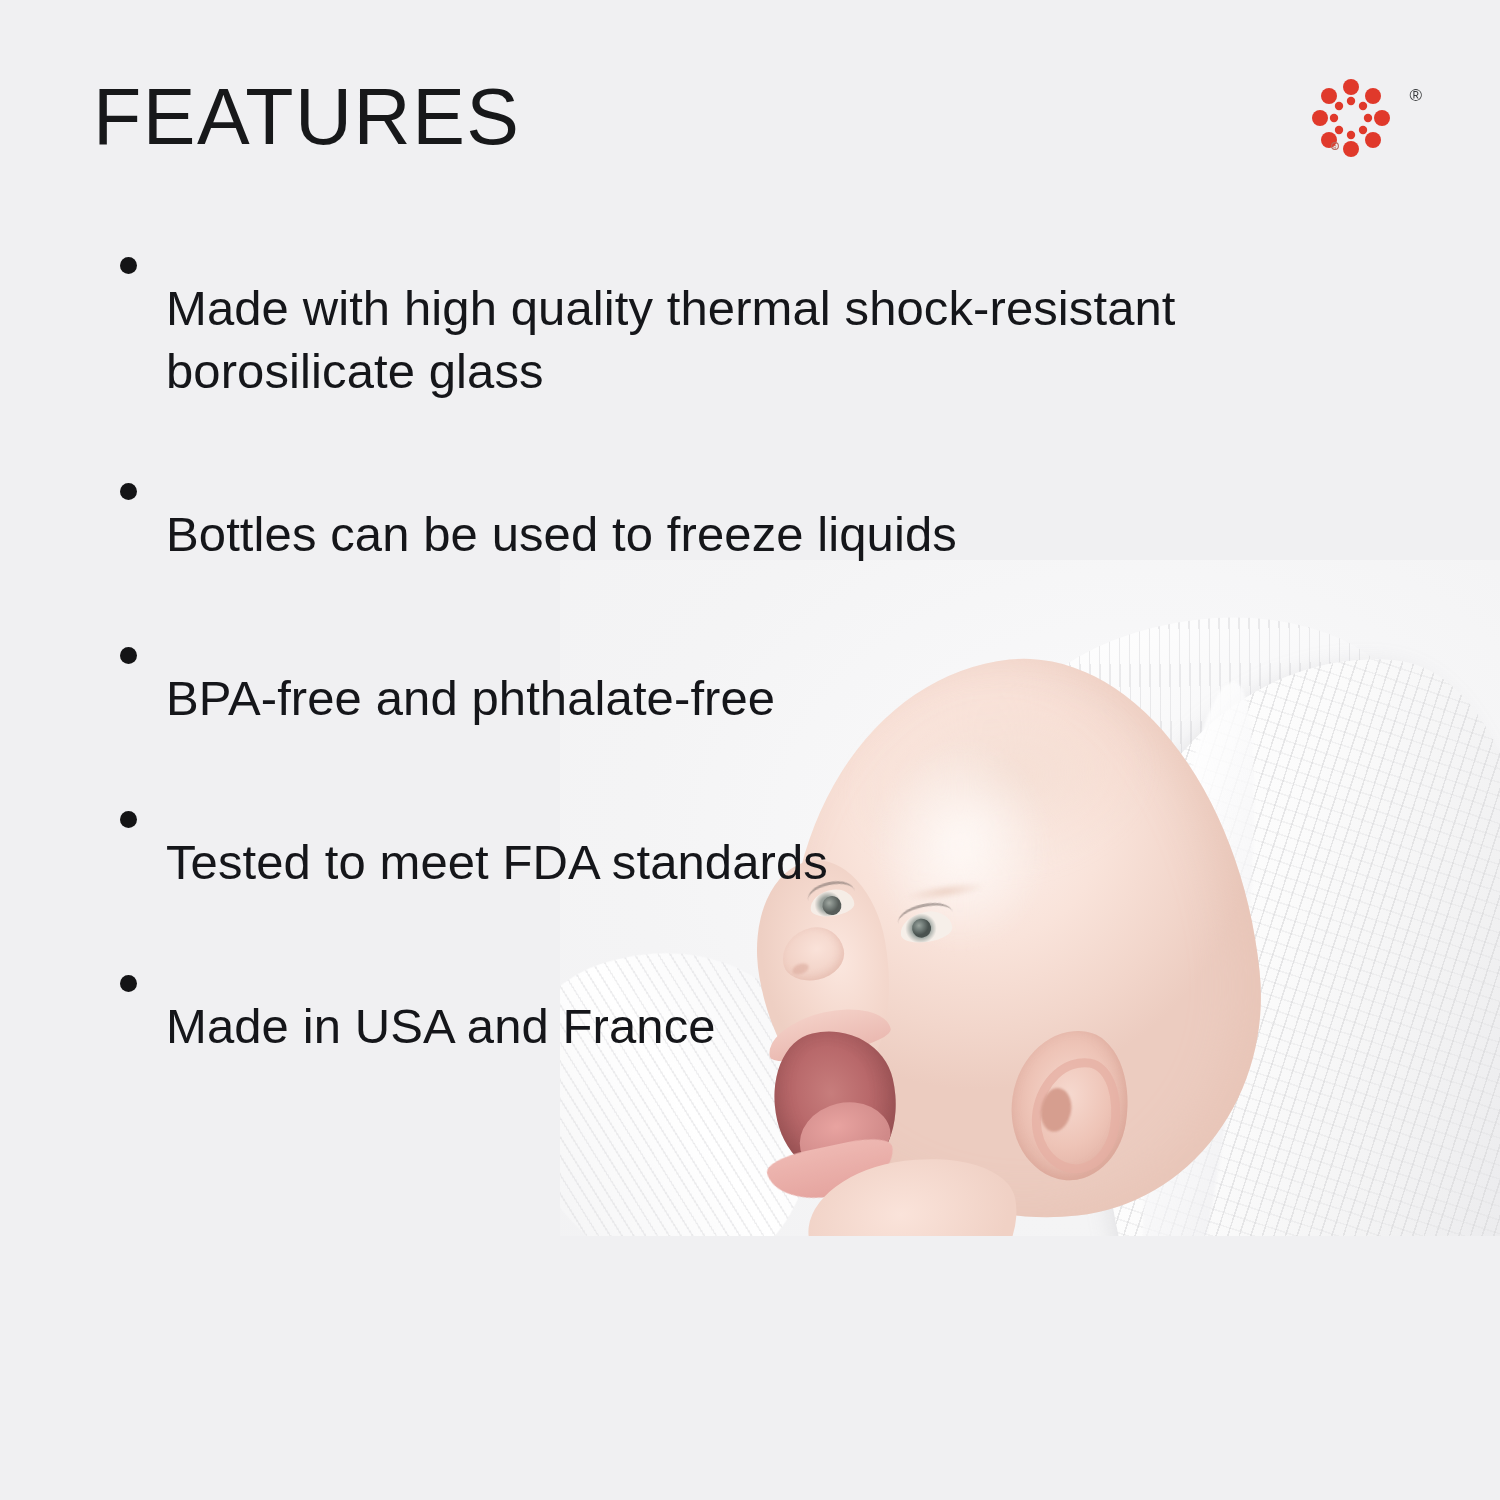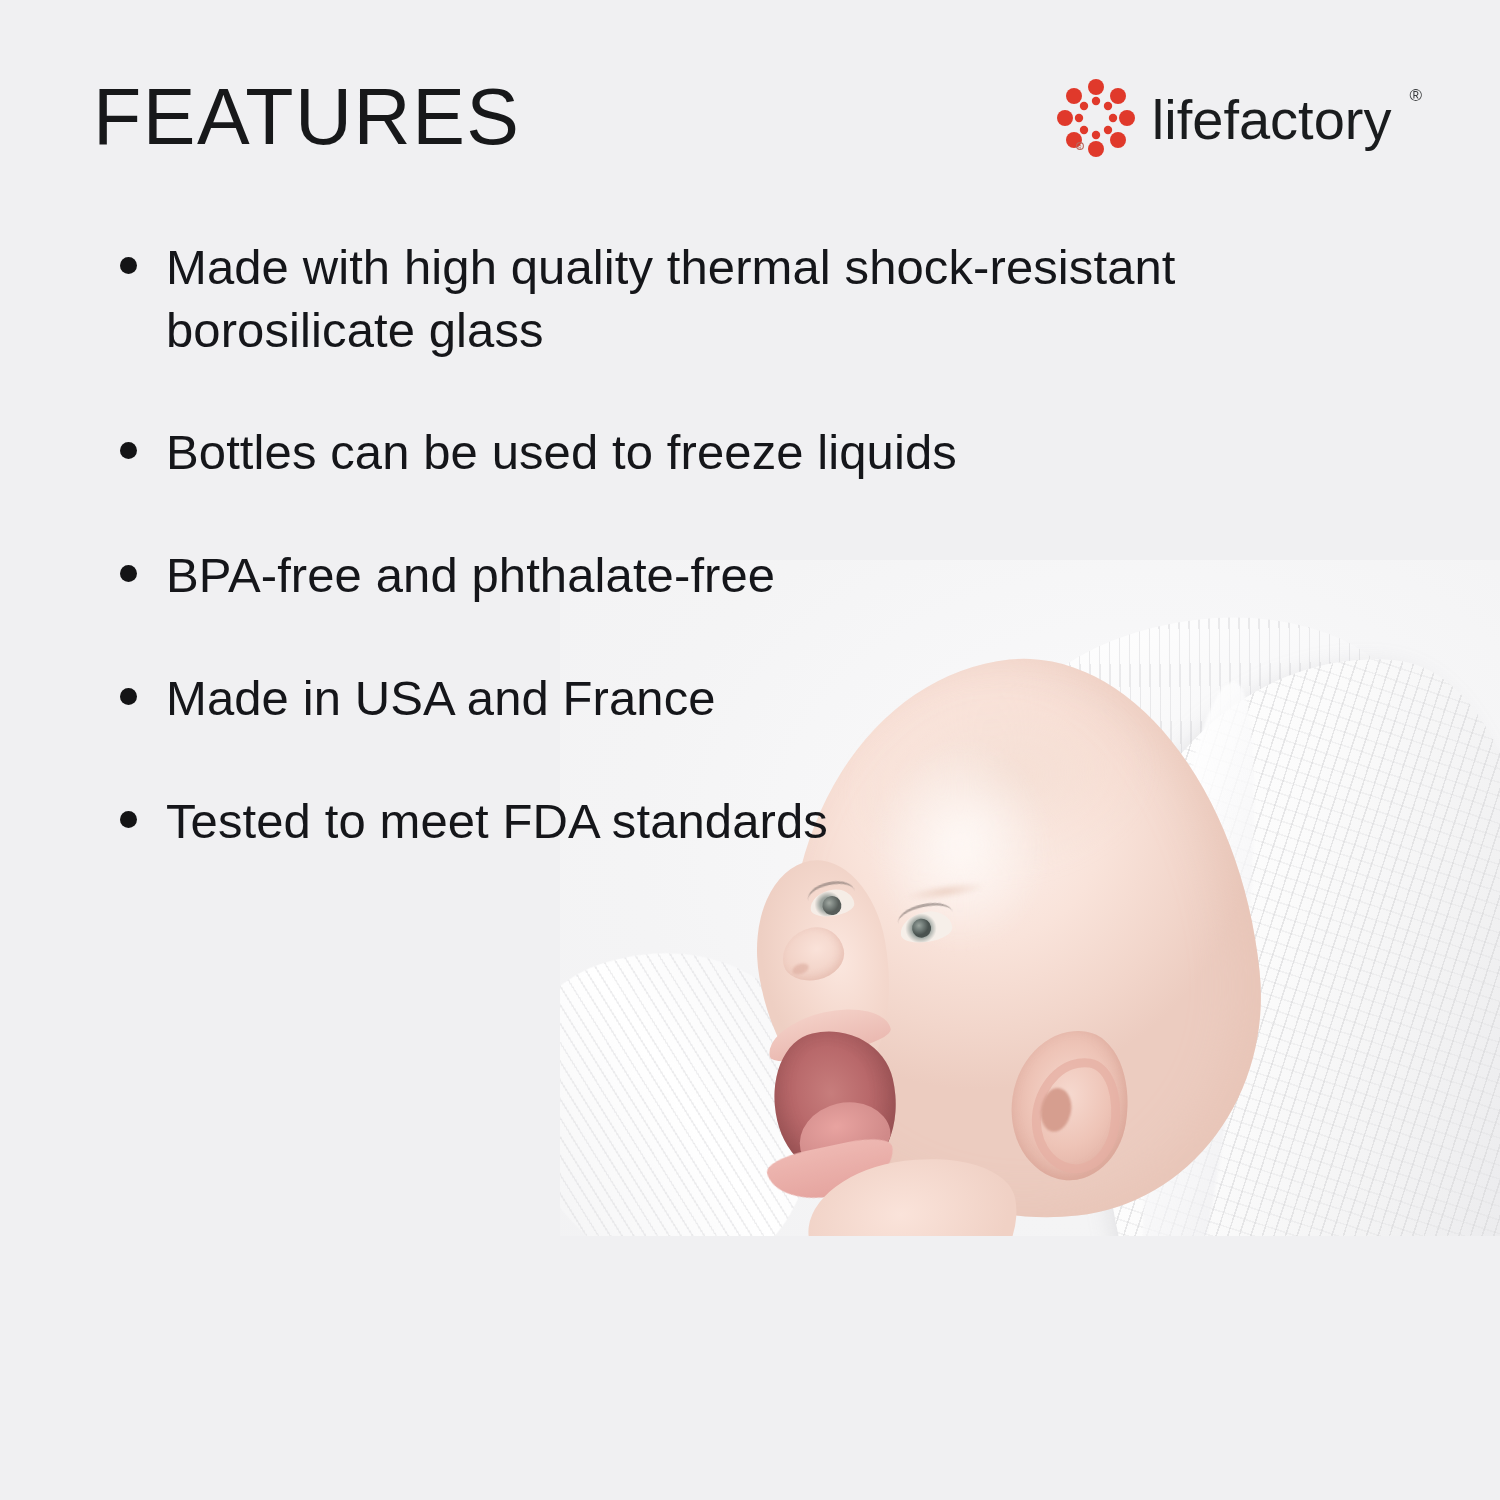--- a/index.html
+++ b/index.html
@@ -345,20 +345,21 @@
     margin-top:21px;
     margin-right:29px;
   }
   .feature-text {
     font-size:49px;
     font-weight:300;
     line-height:1.28;
     color:#15161a;
     letter-spacing:.1px;
     max-width:1240px;
+    margin-top:41px;
   }
 </style>
 </head>
 <body>
 
 <div id="canvas">
 
   <div id="photo">
     <div class="backdrop"></div>
 
@@ -424,21 +425,20 @@
             <circle cx="28" cy="52" r="4.2"></circle>
             <circle cx="23" cy="40" r="4.2"></circle>
             <circle cx="28" cy="28" r="4.2"></circle>
           </g>
           <g fill="none" stroke="#b9675c" stroke-width="1.1">
             <circle cx="24" cy="68" r="3.4"></circle>
           </g>
           <text x="24" y="70.5" font-size="4.6" fill="#b9675c" font-family="Liberation Sans, sans-serif" text-anchor="middle">R</text>
         </svg>
       </div>
-      <div id="logo-wordmark">lifefactory</div>
       <div id="logo-reg">®</div>
     </div>
 
     <div id="features-list">
 
       <div class="feature-item">
         <div class="feature-bullet"></div>
         <div class="feature-text">Made with high quality thermal shock-resistant borosilicate glass</div>
       </div>
 
@@ -449,24 +449,24 @@
         <div class="feature-text">Bottles can be used to freeze liquids</div>
       </div>
 
       <div class="feature-item">
         <div class="feature-bullet"></div>
         <div class="feature-text">BPA-free and phthalate-free</div>
       </div>
 
       <div class="feature-item">
         <div class="feature-bullet"></div>
-        <div class="feature-text">Made in USA and France</div>
+        <div class="feature-text">Tested to meet FDA standards</div>
       </div>
 
       <div class="feature-item">
         <div class="feature-bullet"></div>
-        <div class="feature-text">Tested to meet FDA standards</div>
+        <div class="feature-text">Made in USA and France</div>
       </div>
 
 
     </div>
   </div>
 </div>
 
 </body></html>

